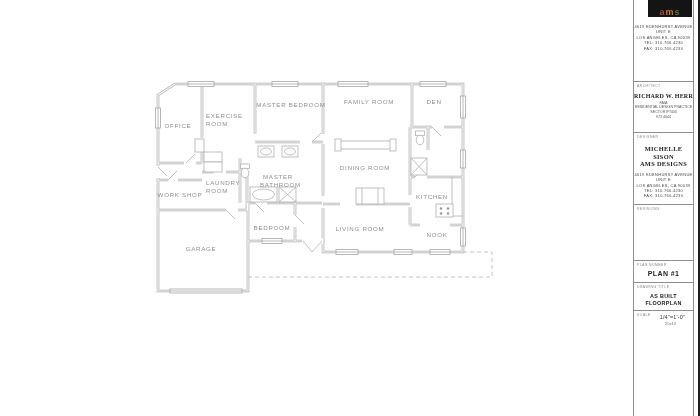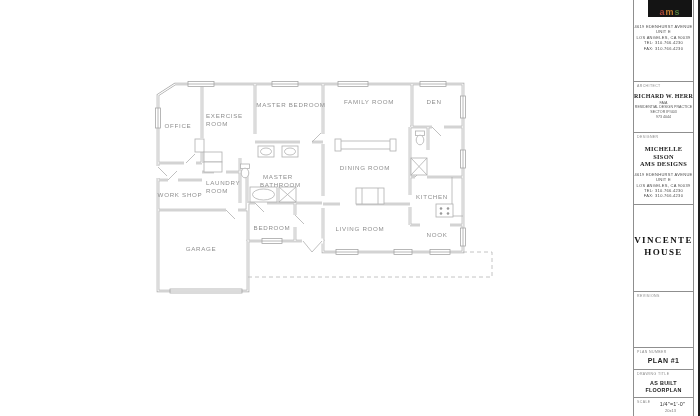--- a/index.html
+++ b/index.html
@@ -268,26 +268,20 @@
       </div>
       <div class="addr" style="margin-top:4px;">
         <div>4619 EDENHURST AVENUE</div>
         <div>UNIT E</div>
         <div>LOS ANGELES, CA 90039</div>
         <div>TEL: 310.766.4230</div>
         <div>FAX: 310.766.4230</div>
       </div>
     </div>
 
-    <div class="tb-s s-proj">
-      <div class="proj-name">
-        <div>VINCENTE</div>
-        <div>HOUSE</div>
-      </div>
-    </div>
 
     <div class="tb-s s-rev">
       <div class="sec-label">REVISIONS</div>
     </div>
 
     <div class="tb-s s-plannum">
       <div class="sec-label">PLAN NUMBER</div>
       <div class="plan-num">PLAN #1</div>
     </div>
 

